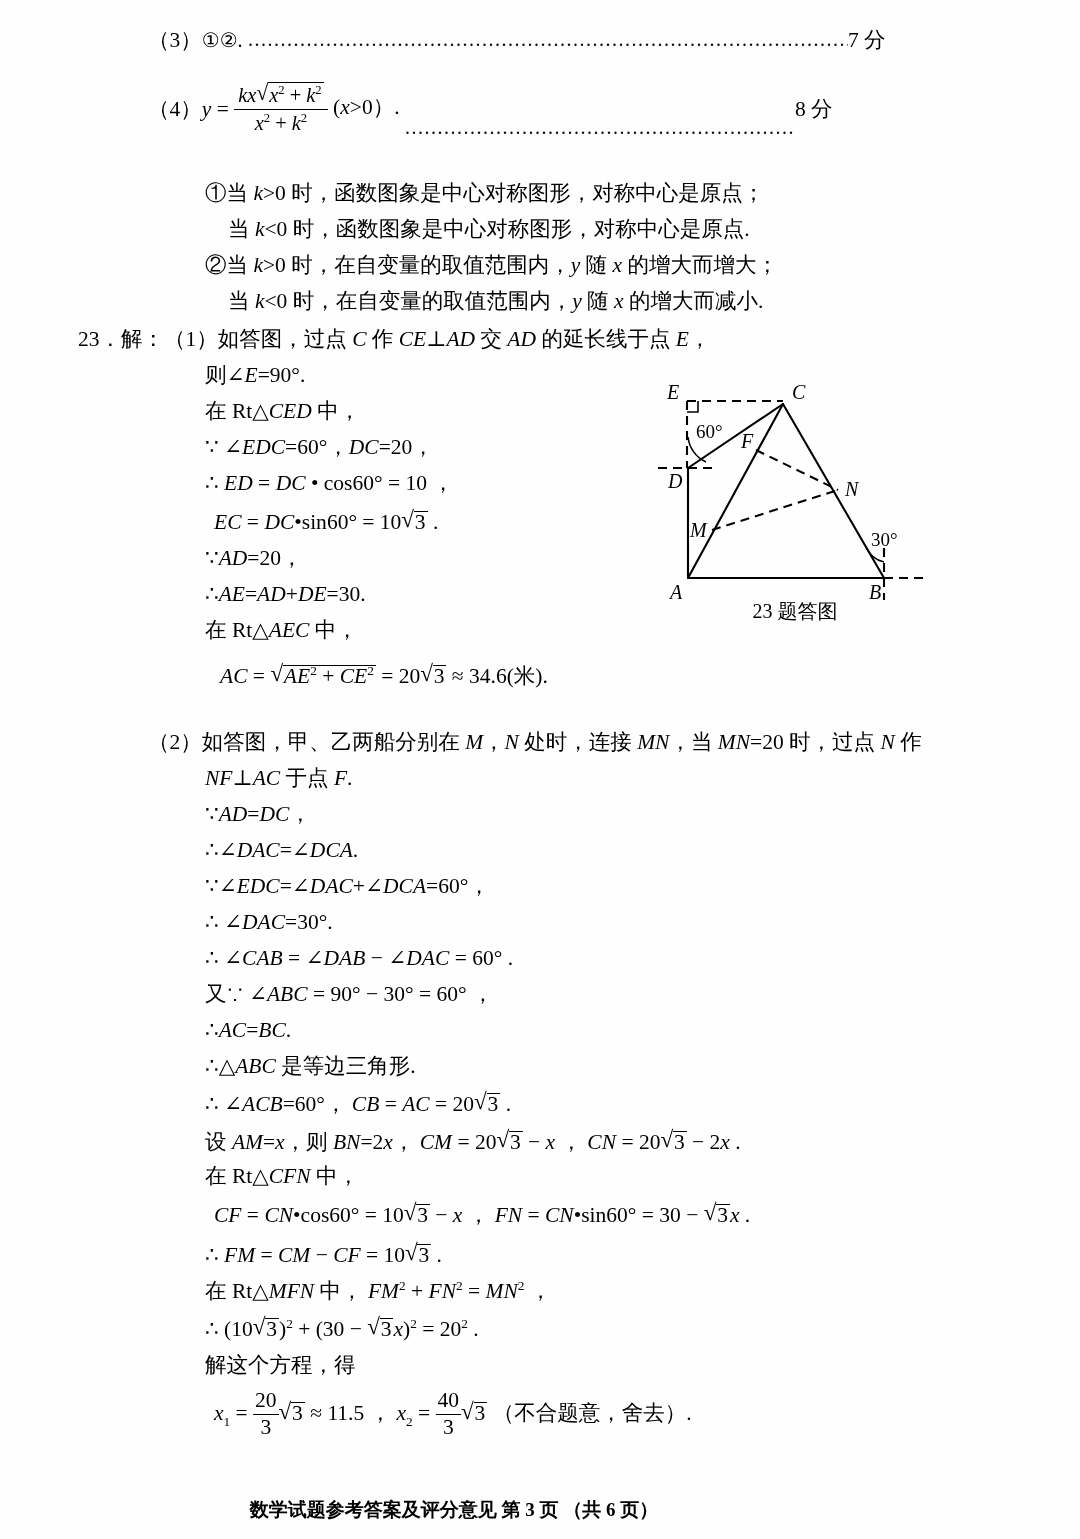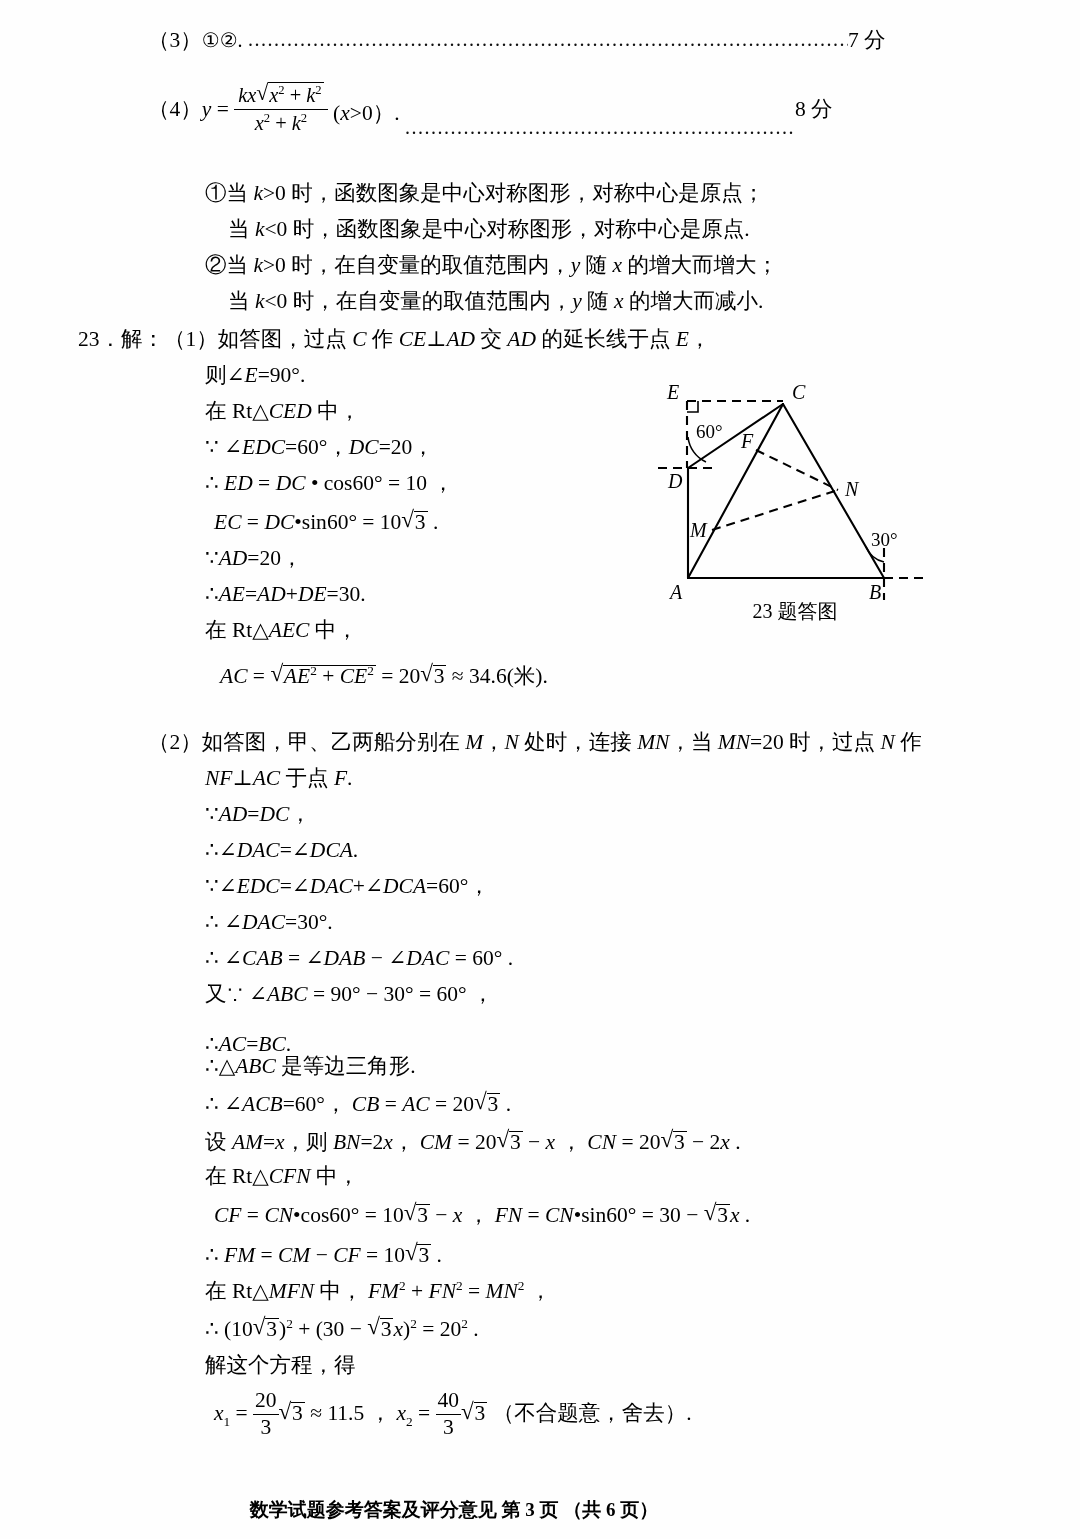--- a/index.html
+++ b/index.html
@@ -87,21 +87,21 @@
 
   <div class="row" style="left:148px;top:30px;">
     <span>（3）</span><span class="circ">①②.</span>
     <span class="leader" style="width:600px;"></span><span class="score">7 分</span>
   </div>
 
   <div class="row" style="left:148px;top:78px;font-size:21.5px;">
     <span style="position:relative;top:6px;">（4）</span><span class="mi" style="position:relative;top:6px;">y</span><span style="position:relative;top:6px;">&nbsp;=&nbsp;</span><span class="frac" style="top:3px;">
       <span class="num"><span class="mi">kx</span><span class="rad"><span class="bar"><span class="mi">x</span><sup>2</sup> + <span class="mi">k</span><sup>2</sup></span></span></span>
       <span class="den"><span class="mi">x</span><sup>2</sup> + <span class="mi">k</span><sup>2</sup></span>
-    </span><span style="position:relative;top:10px;">&nbsp;(<span class="mi">x</span>&gt;0）.</span>
+    </span><span style="position:relative;top:4px;">&nbsp;(<span class="mi">x</span>&gt;0）.</span>
     <span class="leader" style="width:390px;position:relative;top:6px;"></span><span class="score" style="position:relative;top:6px;">8 分</span>
   </div>
 
 
   <div class="row" style="left:205px;top:183px;">
     <span>①当 <span class="mi">k</span>&gt;0 时，函数图象是中心对称图形，对称中心是原点；</span>
   </div>
   <div class="row" style="left:228px;top:219px;">
     <span>当 <span class="mi">k</span>&lt;0 时，函数图象是中心对称图形，对称中心是原点.</span>
   </div>
@@ -161,21 +161,21 @@
   </div>
   <div class="row" style="left:205px;top:912px;">
     <span class="thr">∴</span> <span class="ang">∠</span><span class="mi">DAC</span>=30°.
   </div>
   <div class="row" style="left:205px;top:948px;">
     <span class="thr">∴</span> <span class="ang">∠</span><span class="mi">CAB</span> = <span class="ang">∠</span><span class="mi">DAB</span> − <span class="ang">∠</span><span class="mi">DAC</span> = 60° .
   </div>
   <div class="row" style="left:205px;top:984px;">
     又<span class="thr">∵</span> <span class="ang">∠</span><span class="mi">ABC</span> = 90° − 30° = 60° ，
   </div>
-  <div class="row" style="left:205px;top:1020px;margin-top:14px;">
+  <div class="row" style="left:205px;top:1020px;">
     <span class="thr">∴</span><span class="mi">AC</span>=<span class="mi">BC</span>.
   </div>
   <div class="row" style="left:205px;top:1056px;">
     <span class="thr">∴</span><span class="tri">△</span><span class="mi">ABC</span> 是等边三角形.
   </div>
   <div class="row" style="left:205px;top:1092px;">
     <span class="thr">∴</span> <span class="ang">∠</span><span class="mi">ACB</span>=60°，&nbsp;<span class="mi">CB</span> = <span class="mi">AC</span> = 20<span class="rad"><span class="bar">3</span></span> .
   </div>
   <div class="row" style="left:205px;top:1130px;">
     设 <span class="mi">AM</span>=<span class="mi">x</span>，则 <span class="mi">BN</span>=2<span class="mi">x</span>，&nbsp;<span class="mi">CM</span> = 20<span class="rad"><span class="bar">3</span></span> − <span class="mi">x</span> ，&nbsp;<span class="mi">CN</span> = 20<span class="rad"><span class="bar">3</span></span> − 2<span class="mi">x</span> .

